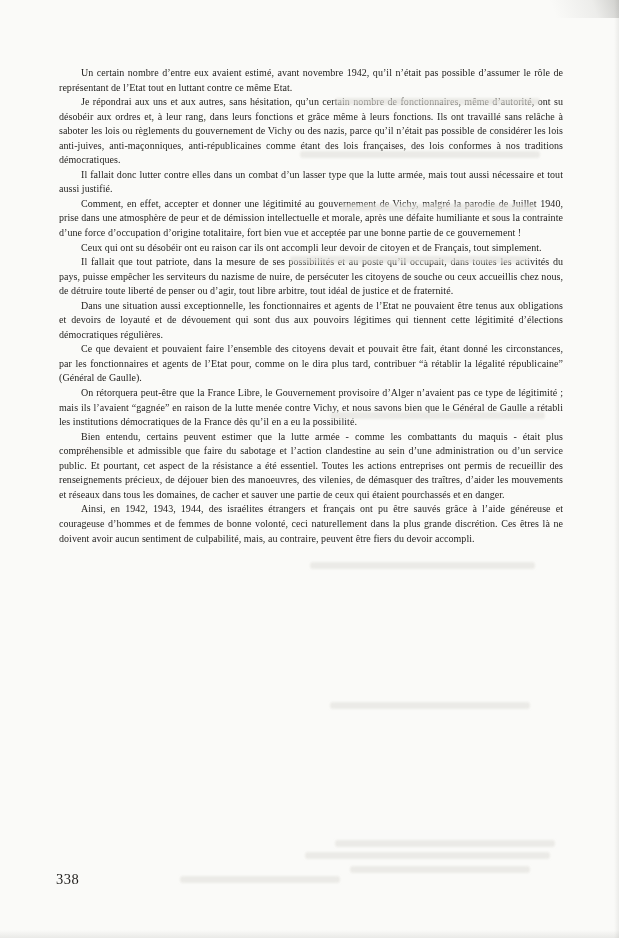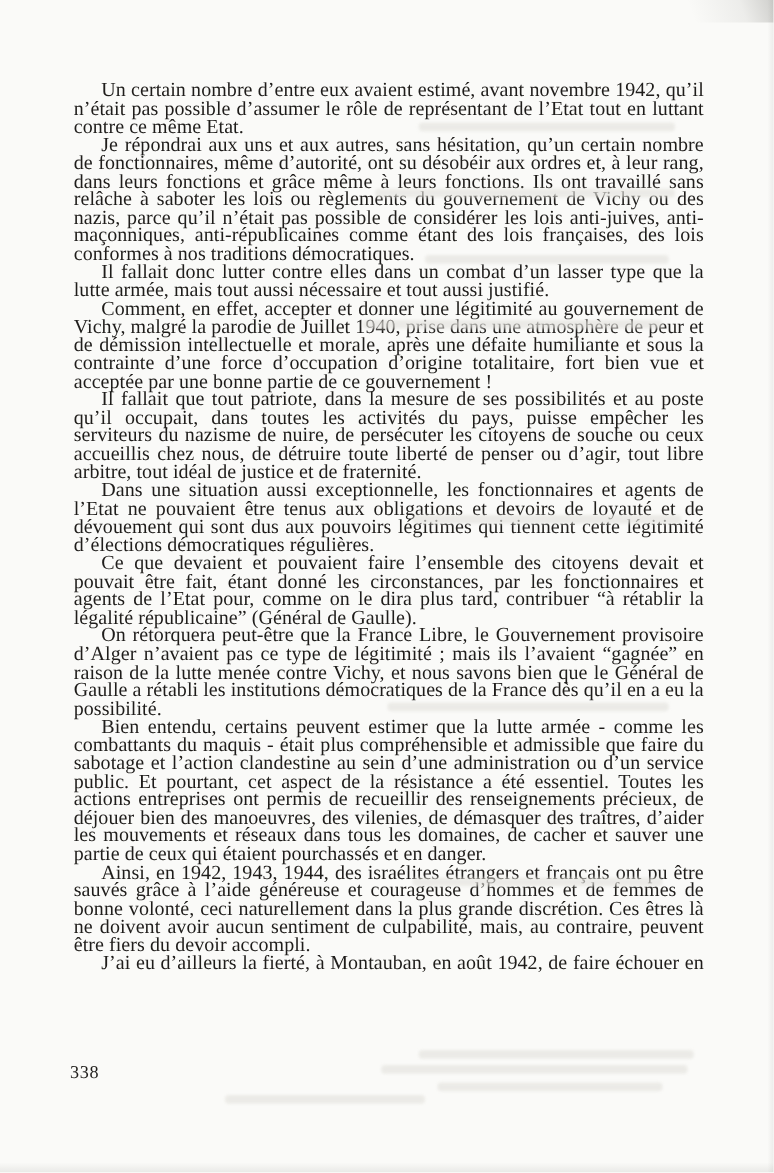--- a/index.html
+++ b/index.html
@@ -18,37 +18,37 @@
     background: var(--paper);
     overflow: hidden;
     font-family: "Liberation Serif", "DejaVu Serif", serif;
     color: var(--ink);
   }
   .text-block {
     position: absolute;
     left: 59px;
     top: 66px;
     width: 504px;
-    font-size: 16px;
+    font-size: 10px;
     line-height: 14.55px;
     text-align: justify;
     letter-spacing: 0.05px;
   }
   .text-block p {
     margin: 0;
     padding: 0;
     text-indent: 22px;
   }
   .text-block p.justify-last {
     text-align-last: justify;
   }
   .page-number {
     position: absolute;
     left: 56px;
-    top: 850px;
+    top: 871px;
     font-size: 14.5px;
     letter-spacing: 0.5px;
   }
   
   .ghost {
     position: absolute;
     height: 7px;
     background: #e4e3de;
     border-radius: 3px;
     filter: blur(1.3px);
@@ -81,27 +81,27 @@
 </head>
 <body>
 
 <div class="page">
 
   <div class="text-block">
     <p>Un certain nombre d’entre eux avaient estimé, avant novembre 1942, qu’il n’était pas possible d’assumer le rôle de représentant de l’Etat tout en luttant contre ce même Etat.</p>
     <p>Je répondrai aux uns et aux autres, sans hésitation, qu’un certain nombre de fonctionnaires, même d’autorité, ont su désobéir aux ordres et, à leur rang, dans leurs fonctions et grâce même à leurs fonctions. Ils ont travaillé sans relâche à saboter les lois ou règlements du gouvernement de Vichy ou des nazis, parce qu’il n’était pas possible de considérer les lois anti-juives, anti-maçonniques, anti-républicaines comme étant des lois françaises, des lois conformes à nos traditions démocratiques.</p>
     <p>Il fallait donc lutter contre elles dans un combat d’un lasser type que la lutte armée, mais tout aussi nécessaire et tout aussi justifié.</p>
     <p>Comment, en effet, accepter et donner une légitimité au gouvernement de Vichy, malgré la parodie de Juillet 1940, prise dans une atmosphère de peur et de démission intellectuelle et morale, après une défaite humiliante et sous la contrainte d’une force d’occupation d’origine totalitaire, fort bien vue et acceptée par une bonne partie de ce gouvernement !</p>
+    <p>Ceux qui ont su désobéir ont eu raison car ils ont accompli leur devoir de citoyen et de Français, tout simplement.</p>
     <p>Il fallait que tout patriote, dans la mesure de ses possibilités et au poste qu’il occupait, dans toutes les activités du pays, puisse empêcher les serviteurs du nazisme de nuire, de persécuter les citoyens de souche ou ceux accueillis chez nous, de détruire toute liberté de penser ou d’agir, tout libre arbitre, tout idéal de justice et de fraternité.</p>
     <p>Dans une situation aussi exceptionnelle, les fonctionnaires et agents de l’Etat ne pouvaient être tenus aux obligations et devoirs de loyauté et de dévouement qui sont dus aux pouvoirs légitimes qui tiennent cette légitimité d’élections démocratiques régulières.</p>
     <p>Ce que devaient et pouvaient faire l’ensemble des citoyens devait et pouvait être fait, étant donné les circonstances, par les fonctionnaires et agents de l’Etat pour, comme on le dira plus tard, contribuer “à rétablir la légalité républicaine” (Général de Gaulle).</p>
     <p>On rétorquera peut-être que la France Libre, le Gouvernement provisoire d’Alger n’avaient pas ce type de légitimité ; mais ils l’avaient “gagnée” en raison de la lutte menée contre Vichy, et nous savons bien que le Général de Gaulle a rétabli les institutions démocratiques de la France dès qu’il en a eu la possibilité.</p>
     <p>Bien entendu, certains peuvent estimer que la lutte armée - comme les combattants du maquis - était plus compréhensible et admissible que faire du sabotage et l’action clandestine au sein d’une administration ou d’un service public. Et pourtant, cet aspect de la résistance a été essentiel. Toutes les actions entreprises ont permis de recueillir des renseignements précieux, de déjouer bien des manoeuvres, des vilenies, de démasquer des traîtres, d’aider les mouvements et réseaux dans tous les domaines, de cacher et sauver une partie de ceux qui étaient pourchassés et en danger.</p>
     <p>Ainsi, en 1942, 1943, 1944, des israélites étrangers et français ont pu être sauvés grâce à l’aide généreuse et courageuse d’hommes et de femmes de bonne volonté, ceci naturellement dans la plus grande discrétion. Ces êtres là ne doivent avoir aucun sentiment de culpabilité, mais, au contraire, peuvent être fiers du devoir accompli.</p>
-    <p class="justify-last">J’ai eu d’ailleurs la fierté, à Montauban, en août 1942, de faire échouer en</p>
   </div>
 
   <div class="page-number">338</div>
 
   <div class="ghost" style="left:335px; top:98px;  width:205px;"></div>
   <div class="ghost" style="left:300px; top:151px; width:240px;"></div>
   <div class="ghost" style="left:340px; top:204px; width:195px;"></div>
   <div class="ghost" style="left:290px; top:256px; width:240px;"></div>
   <div class="ghost" style="left:330px; top:412px; width:215px;"></div>
   <div class="ghost" style="left:310px; top:562px; width:225px;"></div>

